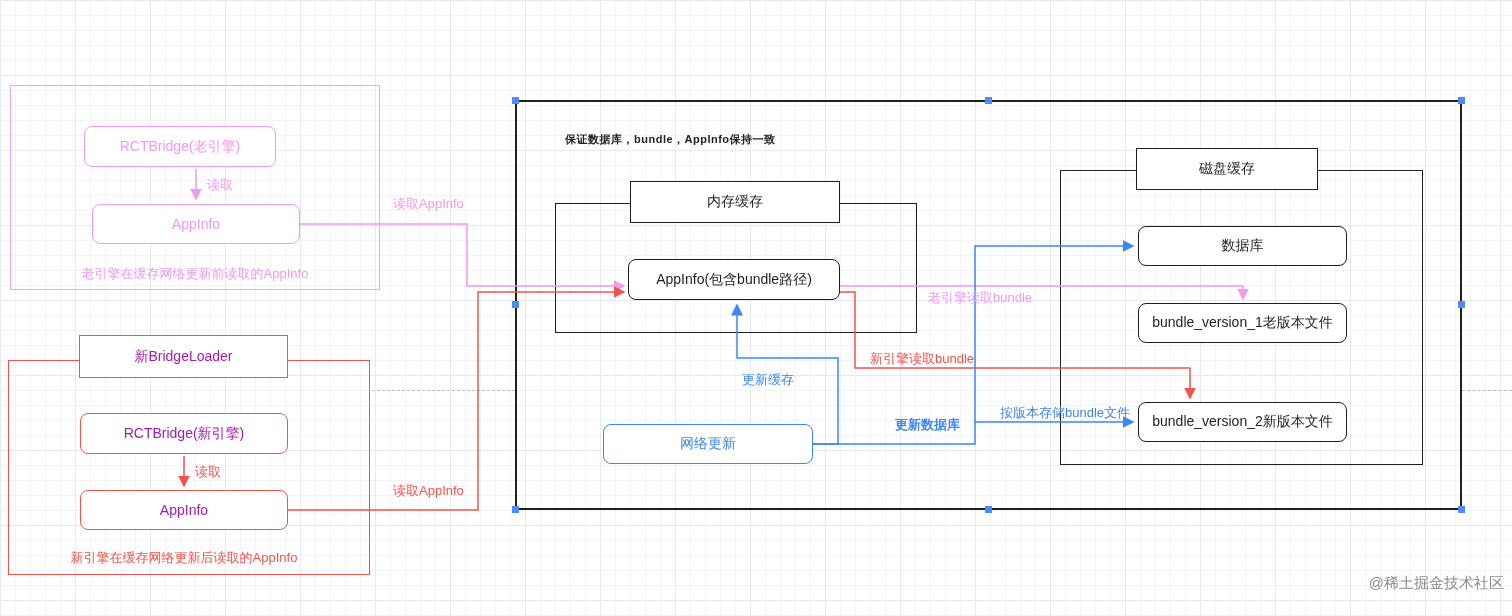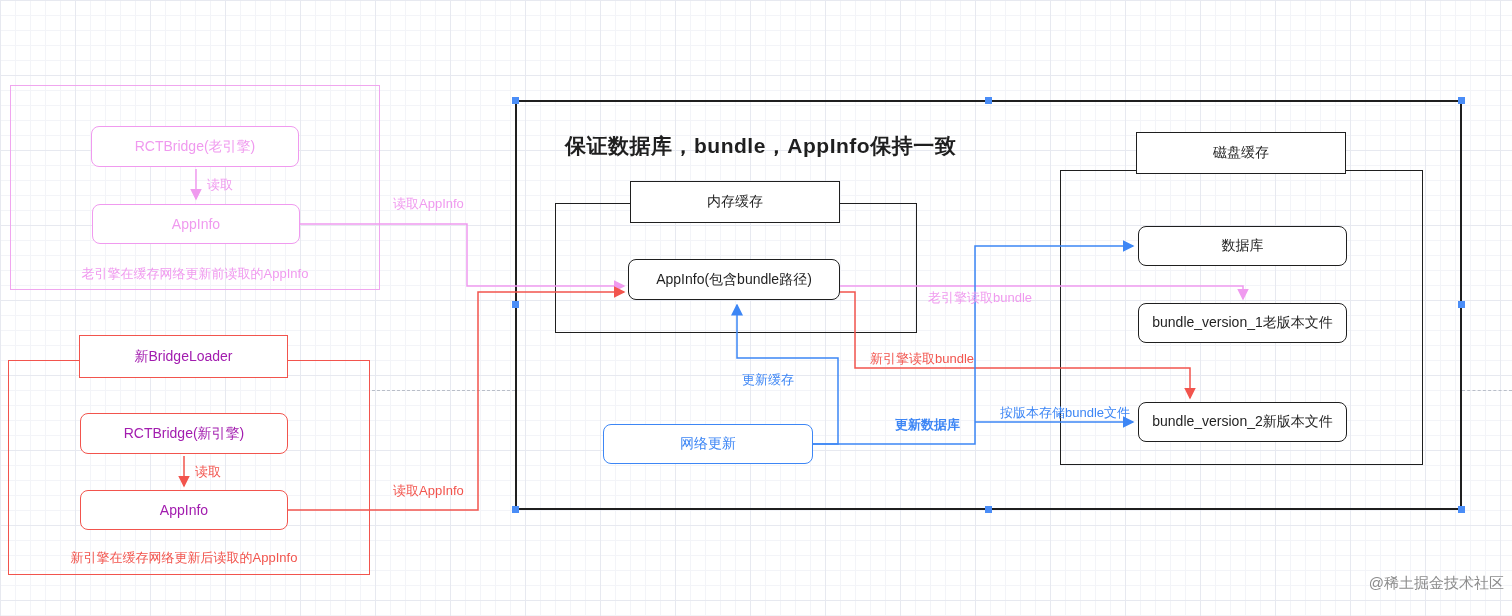--- a/index.html
+++ b/index.html
@@ -32,58 +32,58 @@
   .gp-black{ border:1.5px solid #1f1f1f; }
   .gp-main { border:2px solid #1f1f1f; }
 
   .edge-label { position:absolute; font-size:13px; white-space:nowrap; background:transparent; }
   .lbl-pink { color:#f09aef; }
   .lbl-red  { color:#f2544d; }
   .lbl-blue { color:#3d86f5; }
 
   .caption { position:absolute; font-size:13px; white-space:nowrap; transform:translateX(-50%); }
 
-  .main-title { position:absolute; font-size:21px; font-weight:600; color:#1f1f1f; letter-spacing:.5px; white-space:nowrap; }
+  .main-title { position:absolute; font-size:11px; font-weight:600; color:#1f1f1f; letter-spacing:.5px; white-space:nowrap; }
 
   .overlay { position:absolute; left:0; top:0; pointer-events:none; }
 
   .handle { position:absolute; width:7px; height:7px; background:#4a8df7; }
 
   .guide { position:absolute; height:0; border-top:1px dashed #b9bec8; }
 
   .watermark { position:absolute; right:8px; top:574px; font-size:15px; color:#8c8c8c; white-space:nowrap; }
 </style>
 </head>
 <body>
 
 <div class="canvas">
 
   <div class="guide" style="left:372px; top:390px; width:143px;"></div>
   <div class="guide" style="left:1462px; top:390px; width:50px;"></div>
 
   <div class="groupbox gp-pink" style="left:10px; top:85px; width:370px; height:205px;"></div>
-  <div class="node pink round" style="left:91px; top:126px; width:208px; height:41px;text-align:center;">RCTBridge(老引擎)</div>
+  <div class="node pink round" style="left:84px; top:126px; width:192px; height:41px;text-align:center;">RCTBridge(老引擎)</div>
   <div class="node pink round" style="left:92px; top:204px; width:208px; height:40px;">AppInfo</div>
   <div class="caption lbl-pink" style="left:195px; top:265px;">老引擎在缓存网络更新前读取的AppInfo</div>
 
   <div class="groupbox gp-red" style="left:8px; top:360px; width:362px; height:215px;"></div>
   <div class="node red" style="left:79px; top:335px; width:209px; height:43px;">新BridgeLoader</div>
   <div class="node red round" style="left:80px; top:413px; width:208px; height:41px;">RCTBridge(新引擎)</div>
   <div class="node red round" style="left:80px; top:490px; width:208px; height:40px;">AppInfo</div>
   <div class="caption lbl-red" style="left:184px; top:549px;">新引擎在缓存网络更新后读取的AppInfo</div>
 
   <div class="groupbox gp-main" style="left:515px; top:100px; width:947px; height:410px;"></div>
   <div class="main-title" style="left:565px; top:132px;">保证数据库，bundle，AppInfo保持一致</div>
 
   <div class="groupbox gp-black" style="left:555px; top:203px; width:362px; height:130px;"></div>
   <div class="node black" style="left:630px; top:181px; width:210px; height:42px;">内存缓存</div>
   <div class="node black round" style="left:628px; top:259px; width:212px; height:41px;">AppInfo(包含bundle路径)</div>
 
   <div class="groupbox gp-black" style="left:1060px; top:170px; width:363px; height:295px;"></div>
-  <div class="node black" style="left:1136px; top:132px; width:210px; height:42px;">磁盘缓存</div>
+  <div class="node black" style="left:1136px; top:148px; width:182px; height:42px;">磁盘缓存</div>
   <div class="node black round" style="left:1138px; top:226px; width:209px; height:40px;">数据库</div>
   <div class="node black round" style="left:1138px; top:303px; width:209px; height:40px;">bundle_version_1老版本文件</div>
   <div class="node black round" style="left:1138px; top:402px; width:209px; height:40px;">bundle_version_2新版本文件</div>
 
   <div class="node bluen round" style="left:603px; top:424px; width:210px; height:40px;">网络更新</div>
 
   <svg class="overlay" width="1512" height="616">
     <defs>
       <marker id="arrPink" viewBox="0 0 8 8" refX="7" refY="4" markerWidth="8" markerHeight="8" orient="auto">
         <path d="M0,0 L8,4 L0,8 z" fill="#f09aef"></path>

